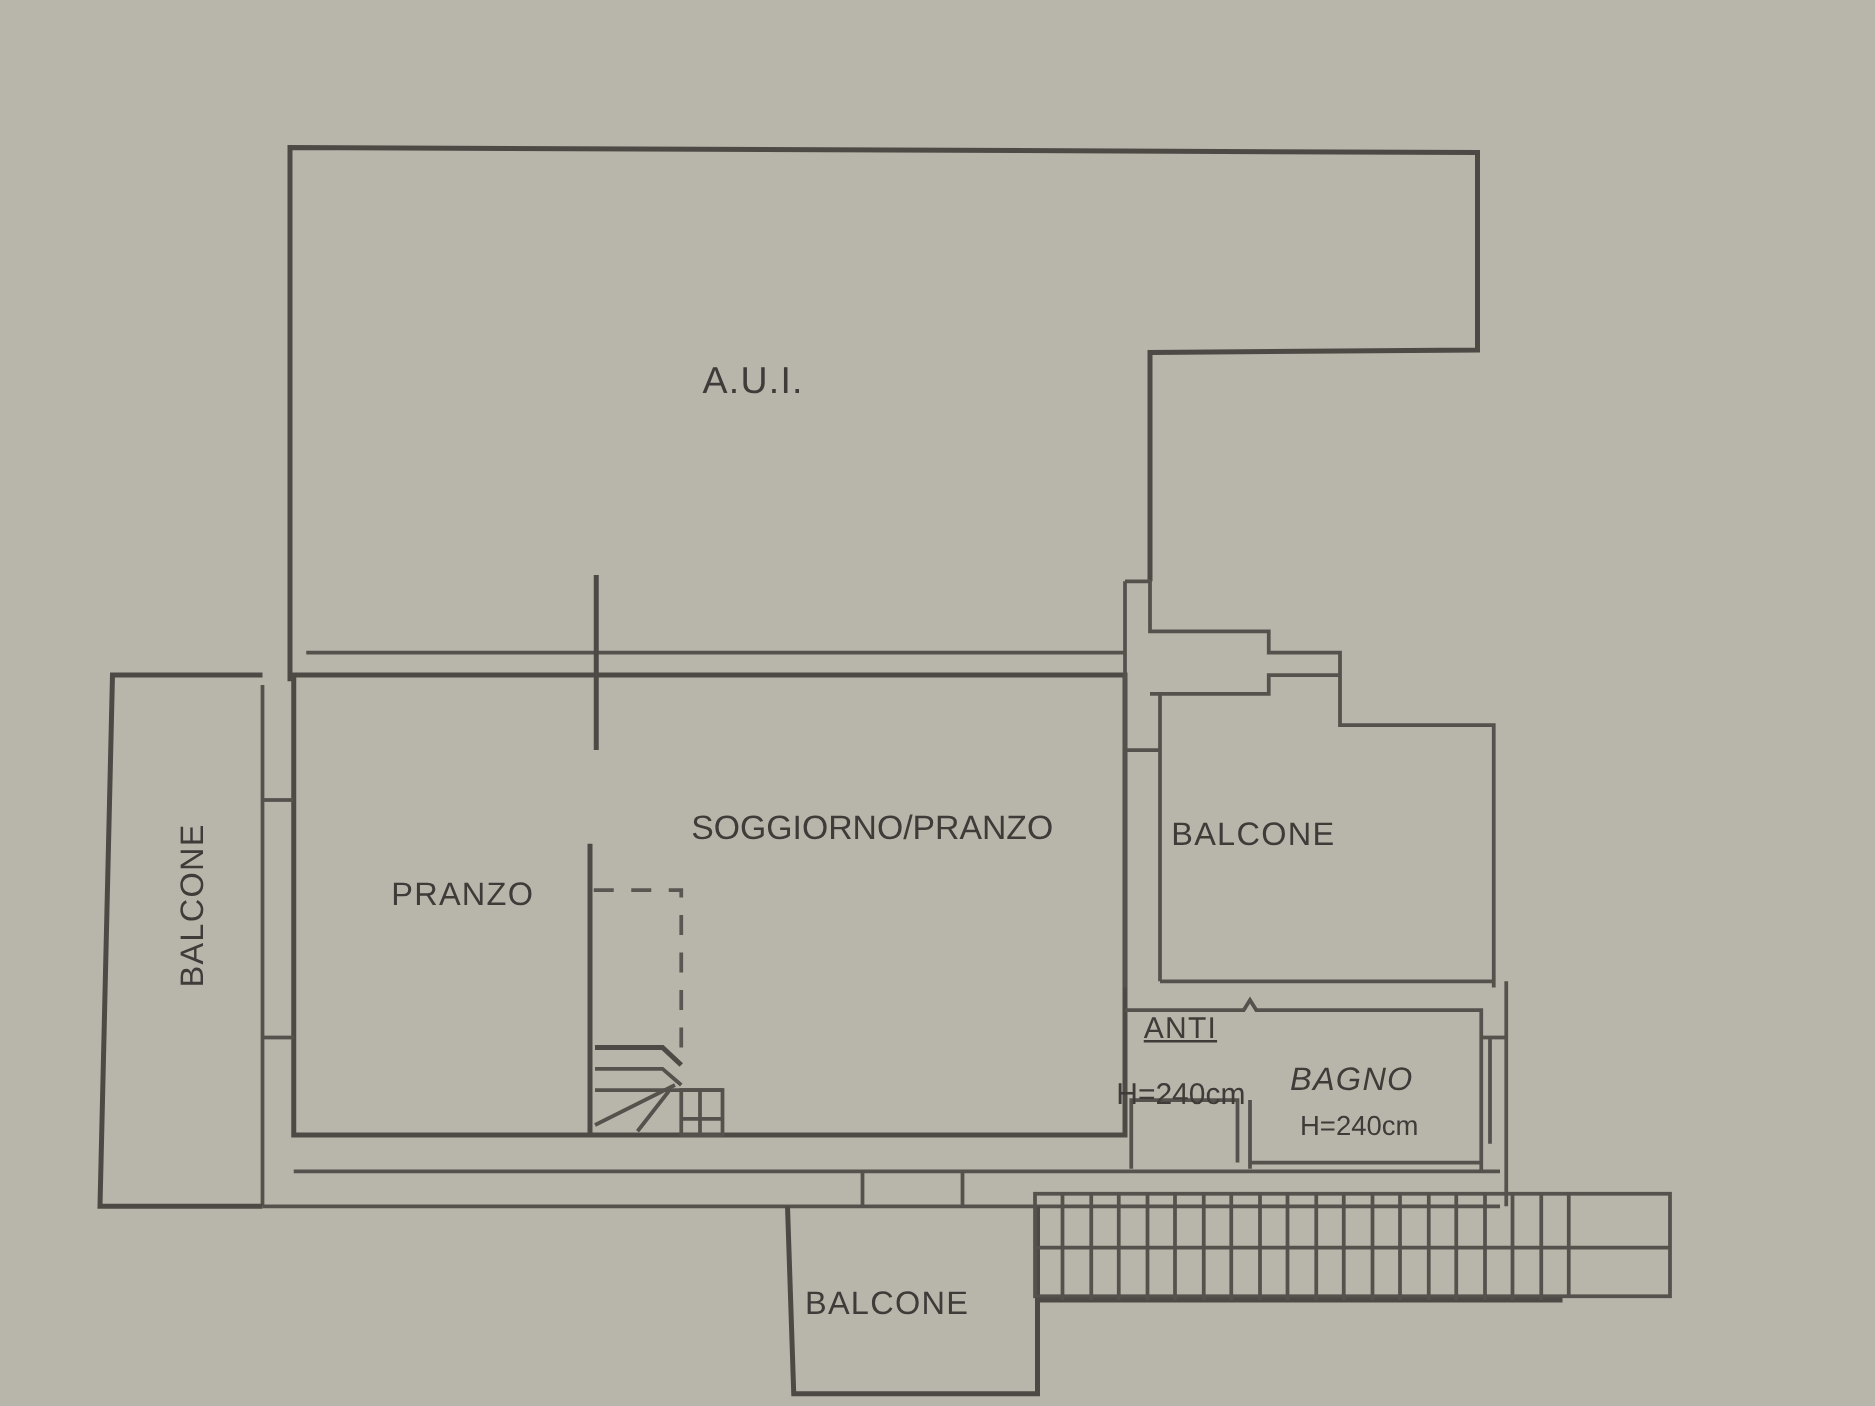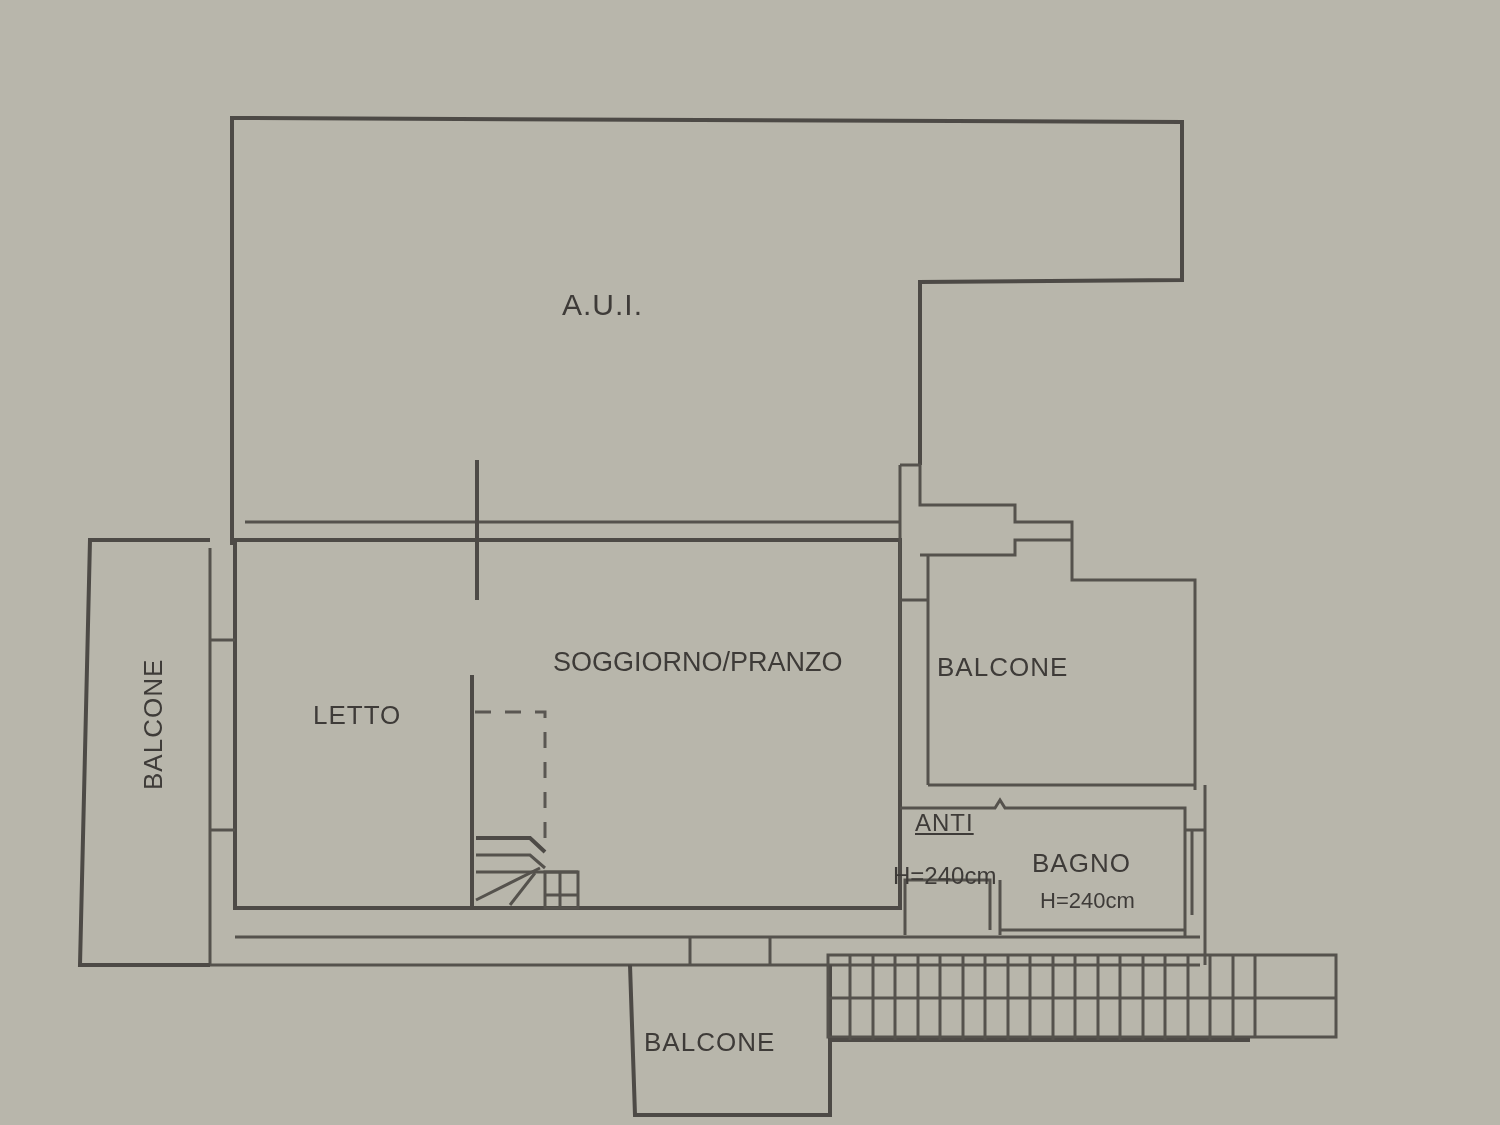--- a/index.html
+++ b/index.html
@@ -101,20 +101,20 @@
       <line class="wall-thin" x1="1188" y1="955" x2="1188" y2="1040"></line>
       <line class="wall-thin" x1="1210" y1="955" x2="1210" y2="1040"></line>
       <line class="wall-thin" x1="1233" y1="955" x2="1233" y2="1040"></line>
       <line class="wall-thin" x1="1255" y1="955" x2="1255" y2="1036"></line>
     </g>
   </g>
 </svg>
 
 <div class="label" style="left:562px;top:288px;font-size:30px;">A.U.I.</div>
 <div class="label" style="left:553px;top:626px;font-size:27px;letter-spacing:0;margin-top:21px;">SOGGIORNO/PRANZO</div>
-<div class="label" style="left:313px;top:700px;">LETTO</div>
+<div class="label" style="left:313px;top:700px;">PRANZO</div>
 <div class="label vert" style="left:138px;top:790px;">BALCONE</div>
 <div class="label" style="left:937px;top:652px;">BALCONE</div>
 <div class="label" style="left:644px;top:1027px;">BALCONE</div>
 <div class="label small" style="left:915px;top:809px;text-decoration:underline;">ANTI</div>
 <div class="label small" style="left:893px;top:862px;letter-spacing:0;">H=240cm</div>
-<div class="label" style="left:1032px;top:848px;">BAGNO</div>
+<div class="label" style="left:1032px;top:848px;font-style:italic;">BAGNO</div>
 <div class="label small" style="left:1040px;top:888px;letter-spacing:0;font-size:22px;">H=240cm</div>
 
 </body></html>

